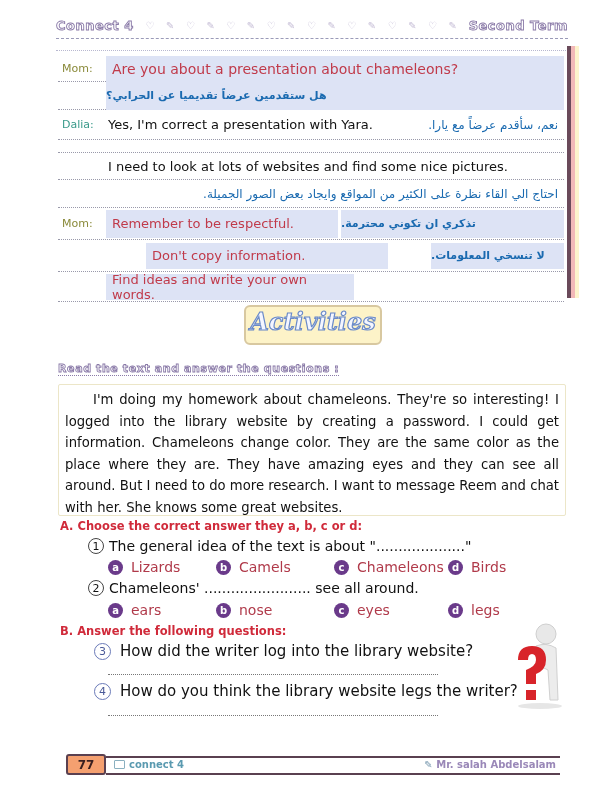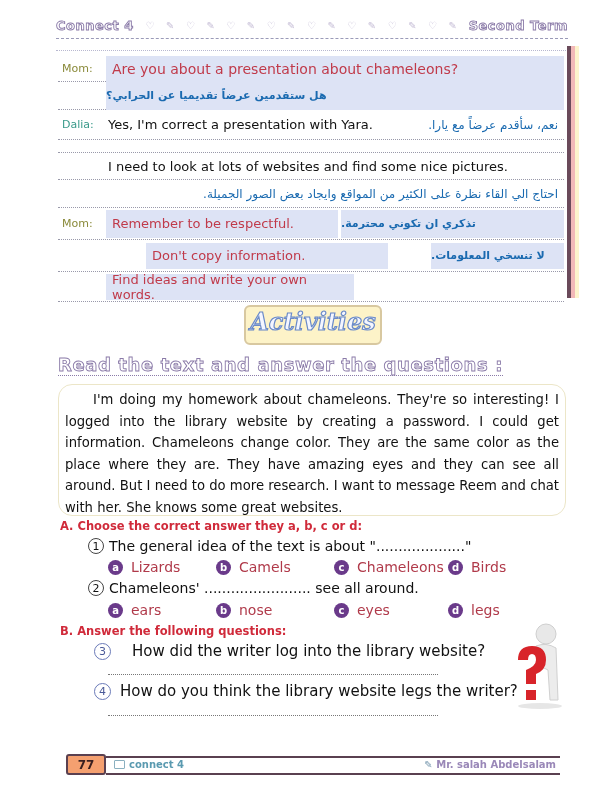--- a/index.html
+++ b/index.html
@@ -26,24 +26,24 @@
   .spk.dalia { color: #3a9a8a; }
   .cell-en { background: #dde3f5; padding: 0 6px; height: 22px; display: flex; align-items: center; font-family: "DejaVu Sans", sans-serif; font-size: 13px; color: #c03a4a; }
   .cell-ar { background: #dde3f5; height: 22px; display: flex; align-items: center; justify-content: flex-end; padding-right: 6px; font-size: 11px; font-weight: bold; color: #1a6ab0; direction: rtl; flex: 1; margin-left: 3px; }
   .plain-en { font-size: 13px; color: #111; padding-left: 2px; }
   .plain-ar { font-size: 12px; font-weight: normal; color: #1a6ab0; direction: rtl; text-align: right; padding-right: 6px; }
 
   
   .act { position: absolute; left: 244px; top: 305px; width: 138px; height: 40px; background: #fdf3c8; border: 2px solid #d8c8a0; border-radius: 6px; display: flex; align-items: flex-start; justify-content: center; }
   .act span { font-family: "DejaVu Serif", serif; font-style: italic; font-weight: bold; font-size: 24px; color: #f4f6ff; -webkit-text-stroke: 1.2px #6a8ac8; }
 
-  .instr { position: absolute; left: 58px; top: 354px; font-weight: bold; font-size: 18px; color: #fff; -webkit-text-stroke: 0.9px #8a7aa8; letter-spacing: 0.6px; border-bottom: 1px dotted #8a7aa8; }
-
-  
-  .passage { position: absolute; left: 58px; top: 384px; width: 508px; height: 132px; border: 1px solid #ece6c8; border-radius: 14px; padding: 4px 6px 4px 6px; font-family: "DejaVu Sans", sans-serif; font-size: 13.2px; line-height: 21.6px; color: #111; text-align: justify; }
+  .instr { position: absolute; left: 58px; top: 362px; font-weight: bold; font-size: 11px; color: #fff; -webkit-text-stroke: 0.9px #8a7aa8; letter-spacing: 0.6px; border-bottom: 1px dotted #8a7aa8; }
+
+  
+  .passage { position: absolute; left: 58px; top: 384px; width: 508px; height: 132px; border: 1px solid #ece6c8; border-radius: 2px; padding: 4px 6px 4px 6px; font-family: "DejaVu Sans", sans-serif; font-size: 13.2px; line-height: 21.6px; color: #111; text-align: justify; }
   .passage p { text-indent: 28px; }
 
   
   .secA { position: absolute; left: 60px; top: 519px; font-size: 11.5px; font-weight: bold; color: #d02a3a; }
   .q { position: absolute; font-size: 14px; color: #111; display: flex; align-items: center; }
   .qnum { display: inline-flex; width: 16px; height: 16px; border: 1px solid #444; border-radius: 50%; font-size: 11px; align-items: center; justify-content: center; margin-right: 5px; }
   .qnum.blue { border-color: #6a7ab8; color: #4a5a98; width: 17px; height: 17px; }
   .opts { position: absolute; left: 108px; width: 440px; display: flex; }
   .opt { display: flex; align-items: center; font-size: 14px; color: #b03a4a; }
   .bullet { width: 15px; height: 15px; border-radius: 50%; background: #6a3a8a; color: #fff; font-size: 10px; font-weight: bold; display: inline-flex; align-items: center; justify-content: center; margin-right: 8px; }
@@ -188,21 +188,21 @@
   <div class="opt">
       <span class="bullet">d</span>
       <span>legs</span>
     </div>
 </div>
 
 <div class="secB">B. Answer the following questions:</div>
 
 <div class="q" style="left:94px; top:642px; font-size:15px;">
   <span class="qnum blue">3</span>
-  <span style="margin-left:16px;">How did the writer log into the library website?</span>
+  <span style="margin-left:4px;">How did the writer log into the library website?</span>
 </div>
 <div class="ansline" style="top:674px;"></div>
 
 <div class="q" style="left:94px; top:682px; font-size:15px;">
   <span class="qnum blue">4</span>
   <span style="margin-left:4px;">How do you think the library website legs the writer?</span>
 </div>
 <div class="ansline" style="top:715px;"></div>
 
 <svg class="fig" viewBox="0 0 54 92">

